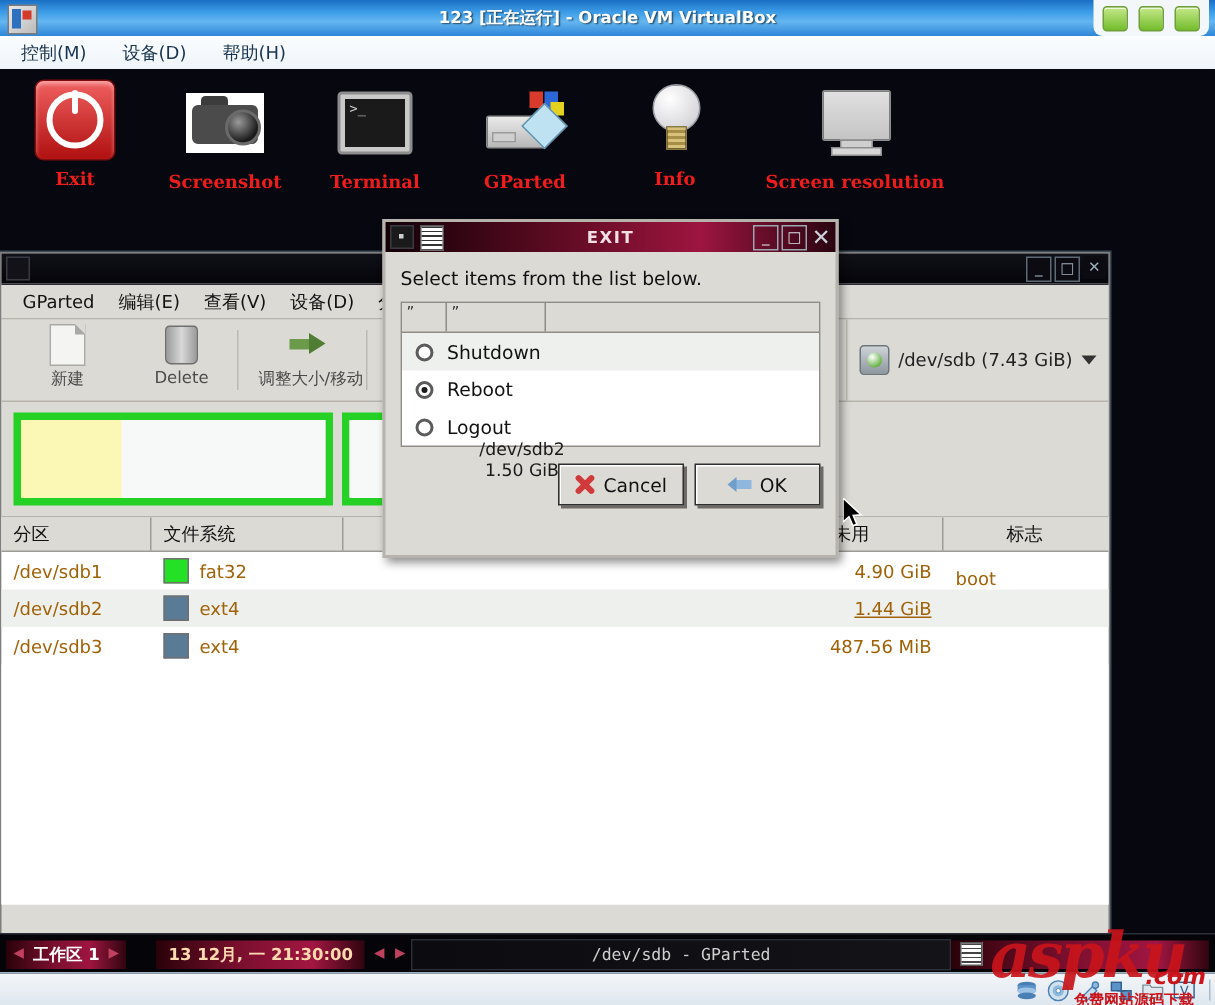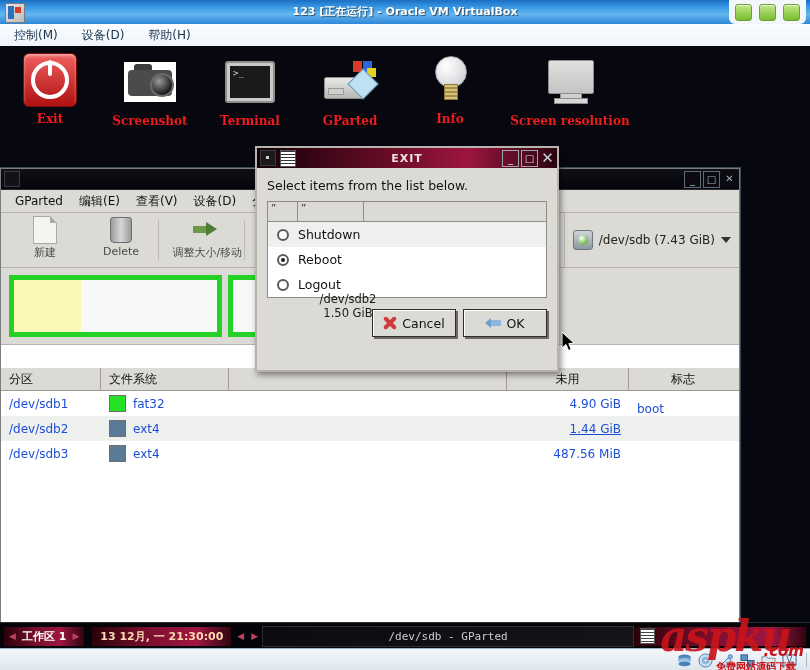--- a/index.html
+++ b/index.html
@@ -148,25 +148,25 @@
 
   
   .gp-graphic{height:76px;background:#dcdad5;display:flex;align-items:center;padding:6px 8px;box-sizing:border-box;gap:6px;}
   .part-box{height:62px;box-sizing:border-box;display:flex;align-items:center;justify-content:center;position:relative;}
   .part-box .inner{position:absolute;left:4px;top:4px;right:4px;bottom:4px;background:#f7f8f8;}
   .part-box .used{position:absolute;left:4px;top:4px;bottom:4px;background:#fbf8b6;}
   .part-label{position:relative;z-index:2;text-align:center;font-size:11.5px;color:#1a1a1a;line-height:14px;}
 
   
   .gp-table{background:#fff;border-top:1px solid #b6b3ac;}
-  .tbl-head{display:flex;height:22px;background:#dcdad5;border-bottom:1px solid #9e9b95;margin-top:23px;}
+  .tbl-head{display:flex;height:22px;background:#dcdad5;border-bottom:1px solid #9e9b95;}
   .th{font-size:12px;color:#111;display:flex;align-items:center;padding:0 8px;box-sizing:border-box;
       border-right:1px solid #9e9b95;}
   .th.c{justify-content:center;}
-  .tbl-row{display:flex;height:25px;align-items:center;font-size:12px;color:#1d4ed8;}
+  .tbl-row{display:flex;height:25px;align-items:center;font-size:12px;color:#a16207;}
   .tbl-row.alt{background:#eef0ee;}
   .td{padding:0 8px;box-sizing:border-box;display:flex;align-items:center;gap:7px;}
   .td.r{justify-content:flex-end;}
   .swatch{width:15px;height:15px;border:1px solid #6f6f6f;}
 
   
   .exit-dlg{position:absolute;left:255px;top:246px;width:300px;height:222px;background:#dcdad5;
     border:2px solid #b6b3ac;box-shadow:2px 3px 6px rgba(0,0,0,.45);}
   .exit-title{height:20px;background:linear-gradient(to right,#120006 0%,#6b0d28 45%,#9d1540 70%,#2a0410 100%);
     display:flex;align-items:center;position:relative;}
@@ -202,21 +202,21 @@
     border-left:2px solid transparent;}
   .cursor svg{display:block;}
 
   
   .taskbar{position:absolute;left:0;top:622px;width:810px;height:26px;
     background:#050509;border-top:1px solid #2a2f38;display:flex;align-items:center;}
   .tb-pager{display:flex;align-items:center;height:19px;margin-left:4px;
     background:linear-gradient(to right,#2a0209,#7a0f2e 40%,#9e1540 70%,#30050f);padding:0 5px;gap:6px;}
   .tb-arrow{color:#c0415f;font-size:9px;}
   .tb-pager .ptxt{color:#ffffff;font-size:11px;font-weight:bold;}
-  .tb-clock{height:19px;margin-left:8px;display:flex;align-items:center;padding:0 8px;
+  .tb-clock{height:19px;margin-left:20px;display:flex;align-items:center;padding:0 8px;
     background:linear-gradient(to right,#2a0209,#7a0f2e 40%,#a11642 75%,#30050f);}
   .tb-clock .ctxt{color:#ffd9b0;font-size:11px;font-weight:bold;}
   .tb-nav{display:flex;gap:7px;margin-left:6px;margin-right:4px;}
   .tb-task{flex:1;height:19px;background:linear-gradient(to right,#0b0b10,#131318);
     border:1px solid #2a2f38;display:flex;align-items:center;justify-content:center;}
   .tb-task .ttxt{color:#cfcfcf;font-size:11px;font-family:"DejaVu Sans Mono","Liberation Mono",monospace;}
   .tb-right{height:19px;margin-right:4px;display:flex;align-items:center;gap:5px;padding:0 6px;
     background:linear-gradient(to right,#2a0209,#7a0f2e 45%,#a11642 80%,#30050f);min-width:160px;}
   .tb-right .listic{width:13px;height:14px;background:#fff;border:1px solid #555;
     background-image:repeating-linear-gradient(to bottom,#444 0 1px,#fff 1px 3px);}

